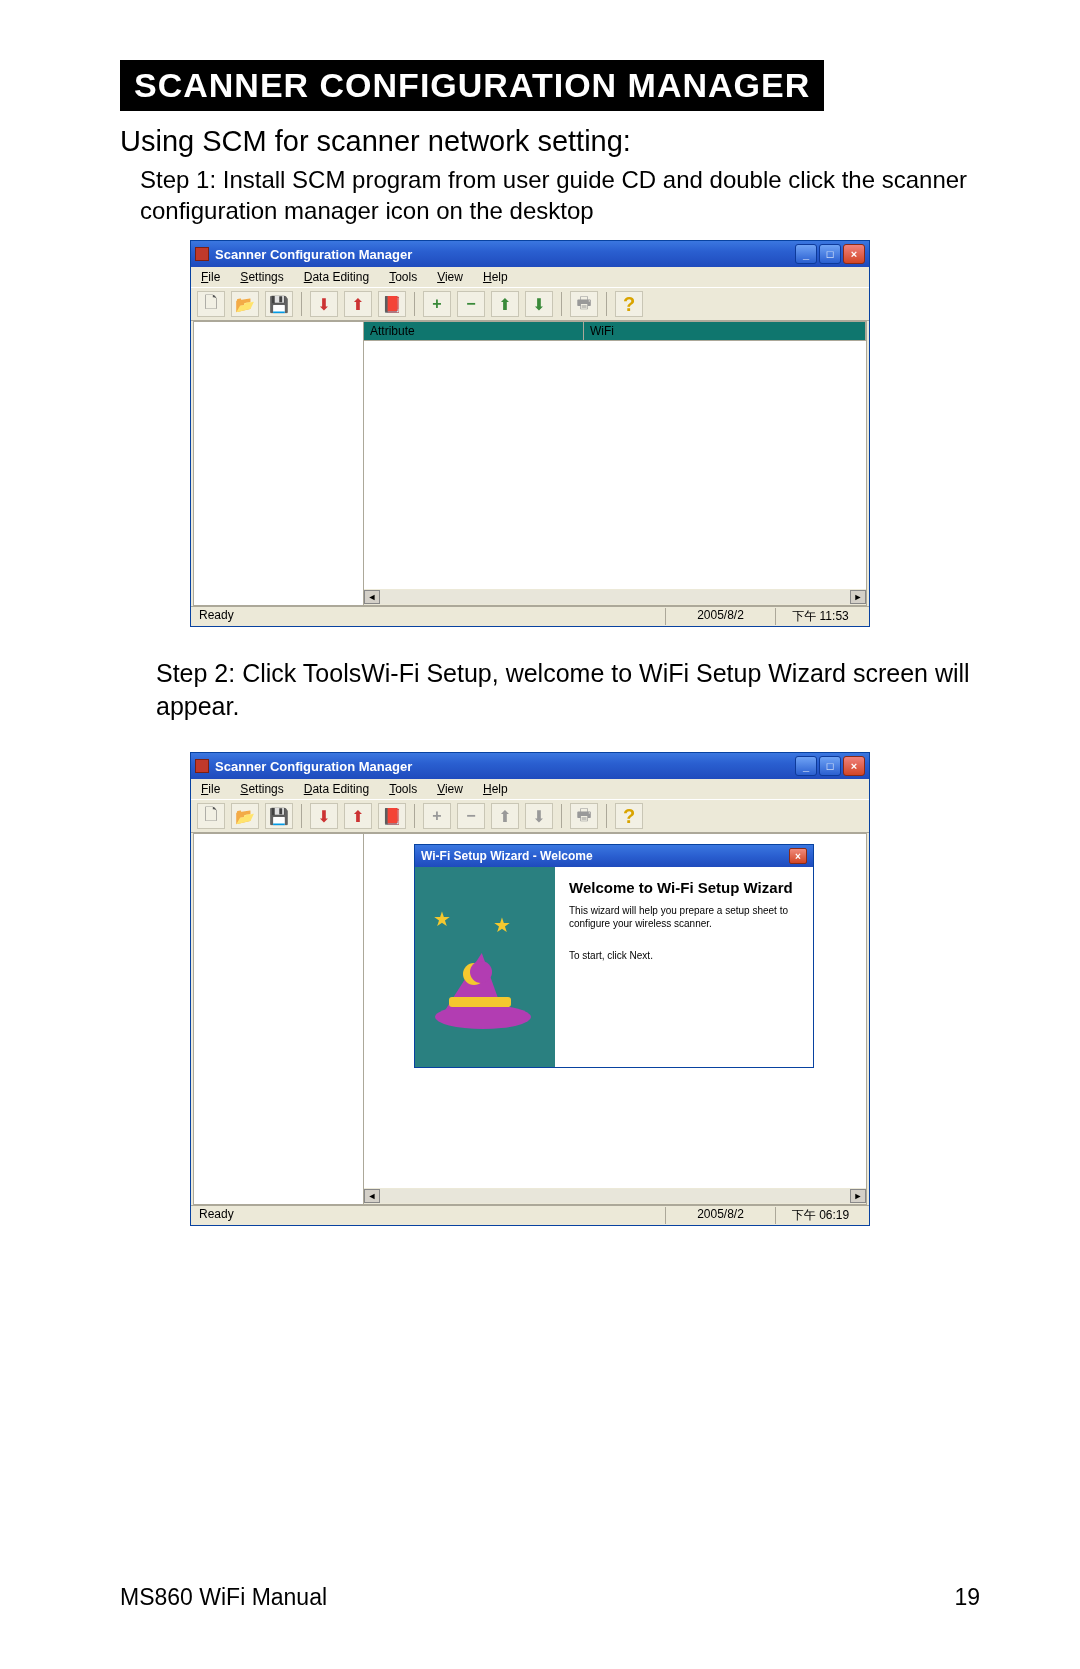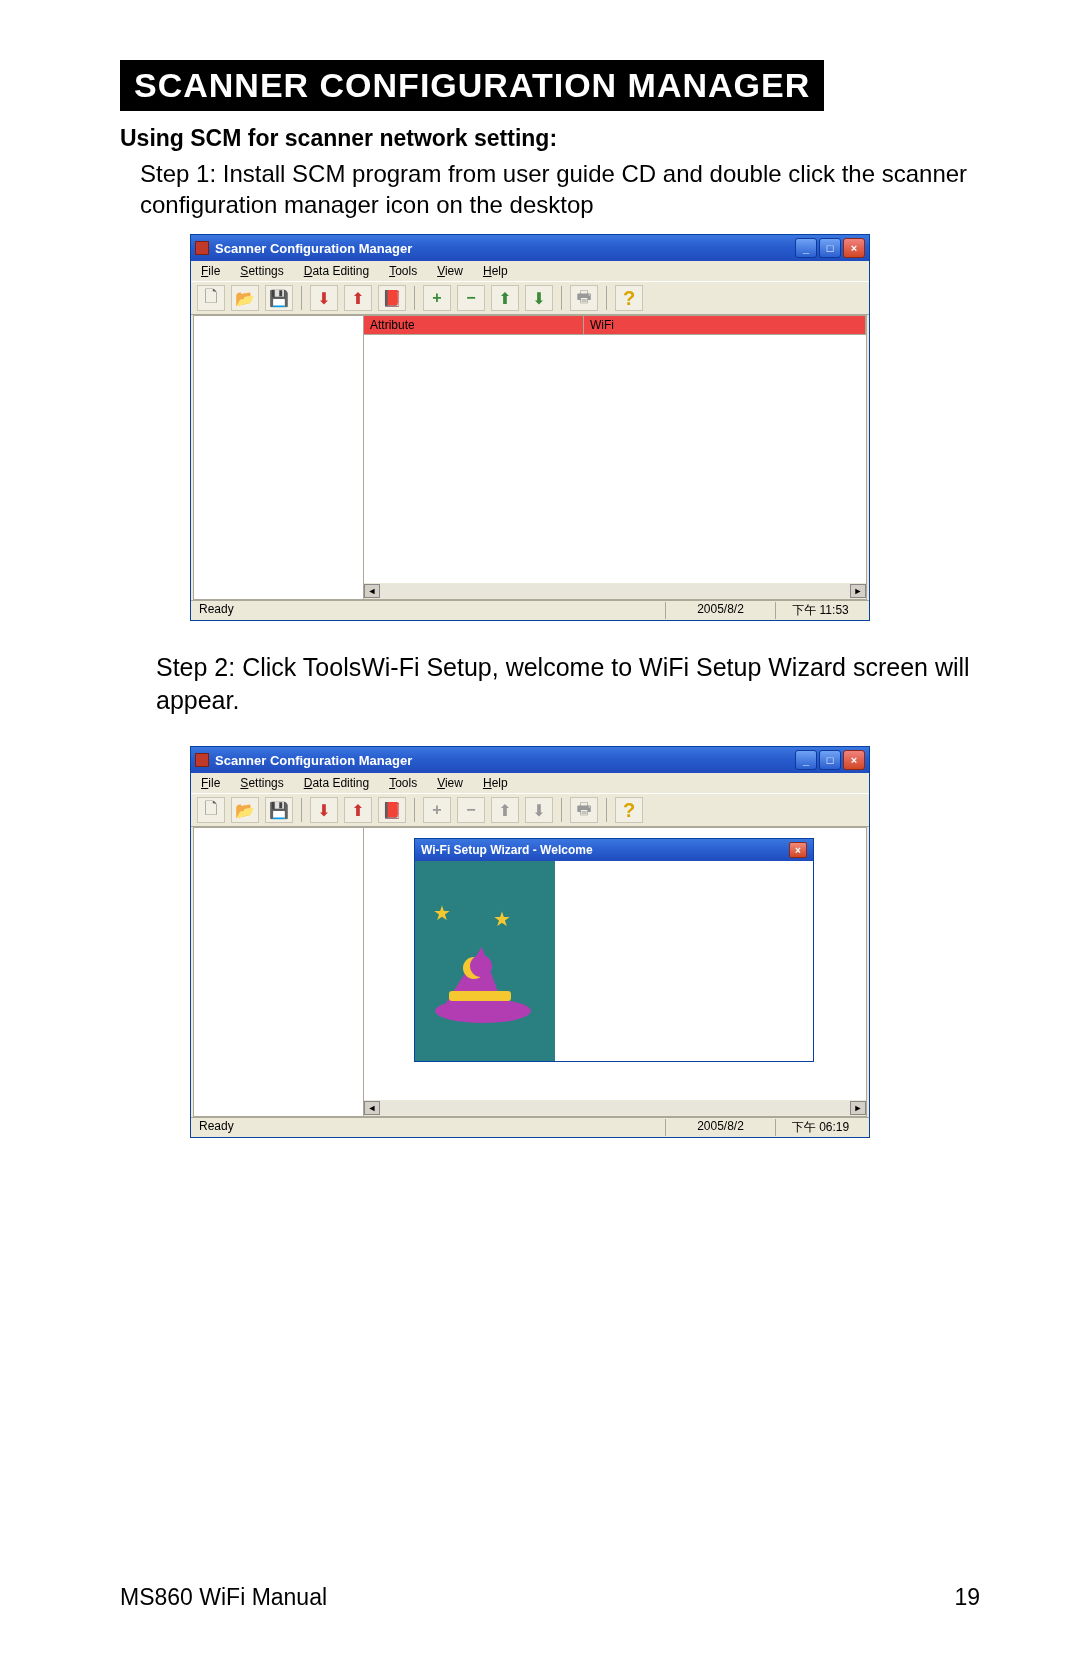--- a/index.html
+++ b/index.html
@@ -15,22 +15,22 @@
     background: #000;
     color: #fff;
     font-weight: bold;
     font-size: 34px;
     padding: 6px 14px;
     letter-spacing: 1px;
     display: inline-block;
     margin-bottom: 14px;
   }
   .subtitle {
-    font-weight: bold;
-    font-size: 23px;
+    font-weight: normal;
+    font-size: 29px;
     margin-bottom: 6px;
   }
   .step-text {
     font-size: 24px;
     line-height: 1.3;
     margin-left: 20px;
     margin-bottom: 14px;
   }
   .step2-text {
     font-size: 25px;
@@ -115,21 +115,21 @@
     border-right: 1px solid #aca899;
     background: #fff;
   }
   .xp-right-pane {
     flex: 1;
     display: flex;
     flex-direction: column;
   }
   .grid-header {
     display: flex;
-    background: #ef4444;
+    background: #0f766e;
     border-bottom: 1px solid #aca899;
     font-size: 12px;
   }
   .grid-header .col {
     padding: 2px 6px;
     border-right: 1px solid #aca899;
   }
   .grid-header .col1 { width: 220px; }
   .grid-header .col2 { flex:1; }
   .grid-body {
@@ -247,21 +247,21 @@
     left: 120px;
     right: 100px;
     display:flex;
     font-size:23px;
   }
   .footer .ftitle { flex:1; }
   .footer .fpage { }
 
   
   .xp-body.fig2 {
-    height: 290px;
+    height: 372px;
     position: relative;
   }
   .fig2 .grid-body { position: relative; }
 
 </style>
 </head>
 <body>
 
 
 
@@ -384,20 +384,25 @@
                 <div class="wiz-left">
                   <div class="wiz-hat">
                     <div class="star" style="left:0;top:0"></div>
                     <div class="star" style="left:60px;top:6px"></div>
                     <div class="hat-body"></div>
                     <div class="moon"></div>
                     <div class="hat-brim"></div>
                     <div class="hat-band"></div>
                   </div>
                 </div>
+                <div class="wiz-right">
+                  <div class="wiz-heading">Welcome to Wi-Fi Setup Wizard</div>
+                  <div class="wiz-desc">This wizard will help you prepare a setup sheet to configure your wireless scanner.</div>
+                  <div class="wiz-start">To start, click Next.</div>
+                </div>
               </div>
             </div>
           </div>
 
         </div>
         <div class="hscroll">
           <span class="arrow">◄</span>
           <span class="track"></span>
           <span class="arrow">►</span>
         </div>

